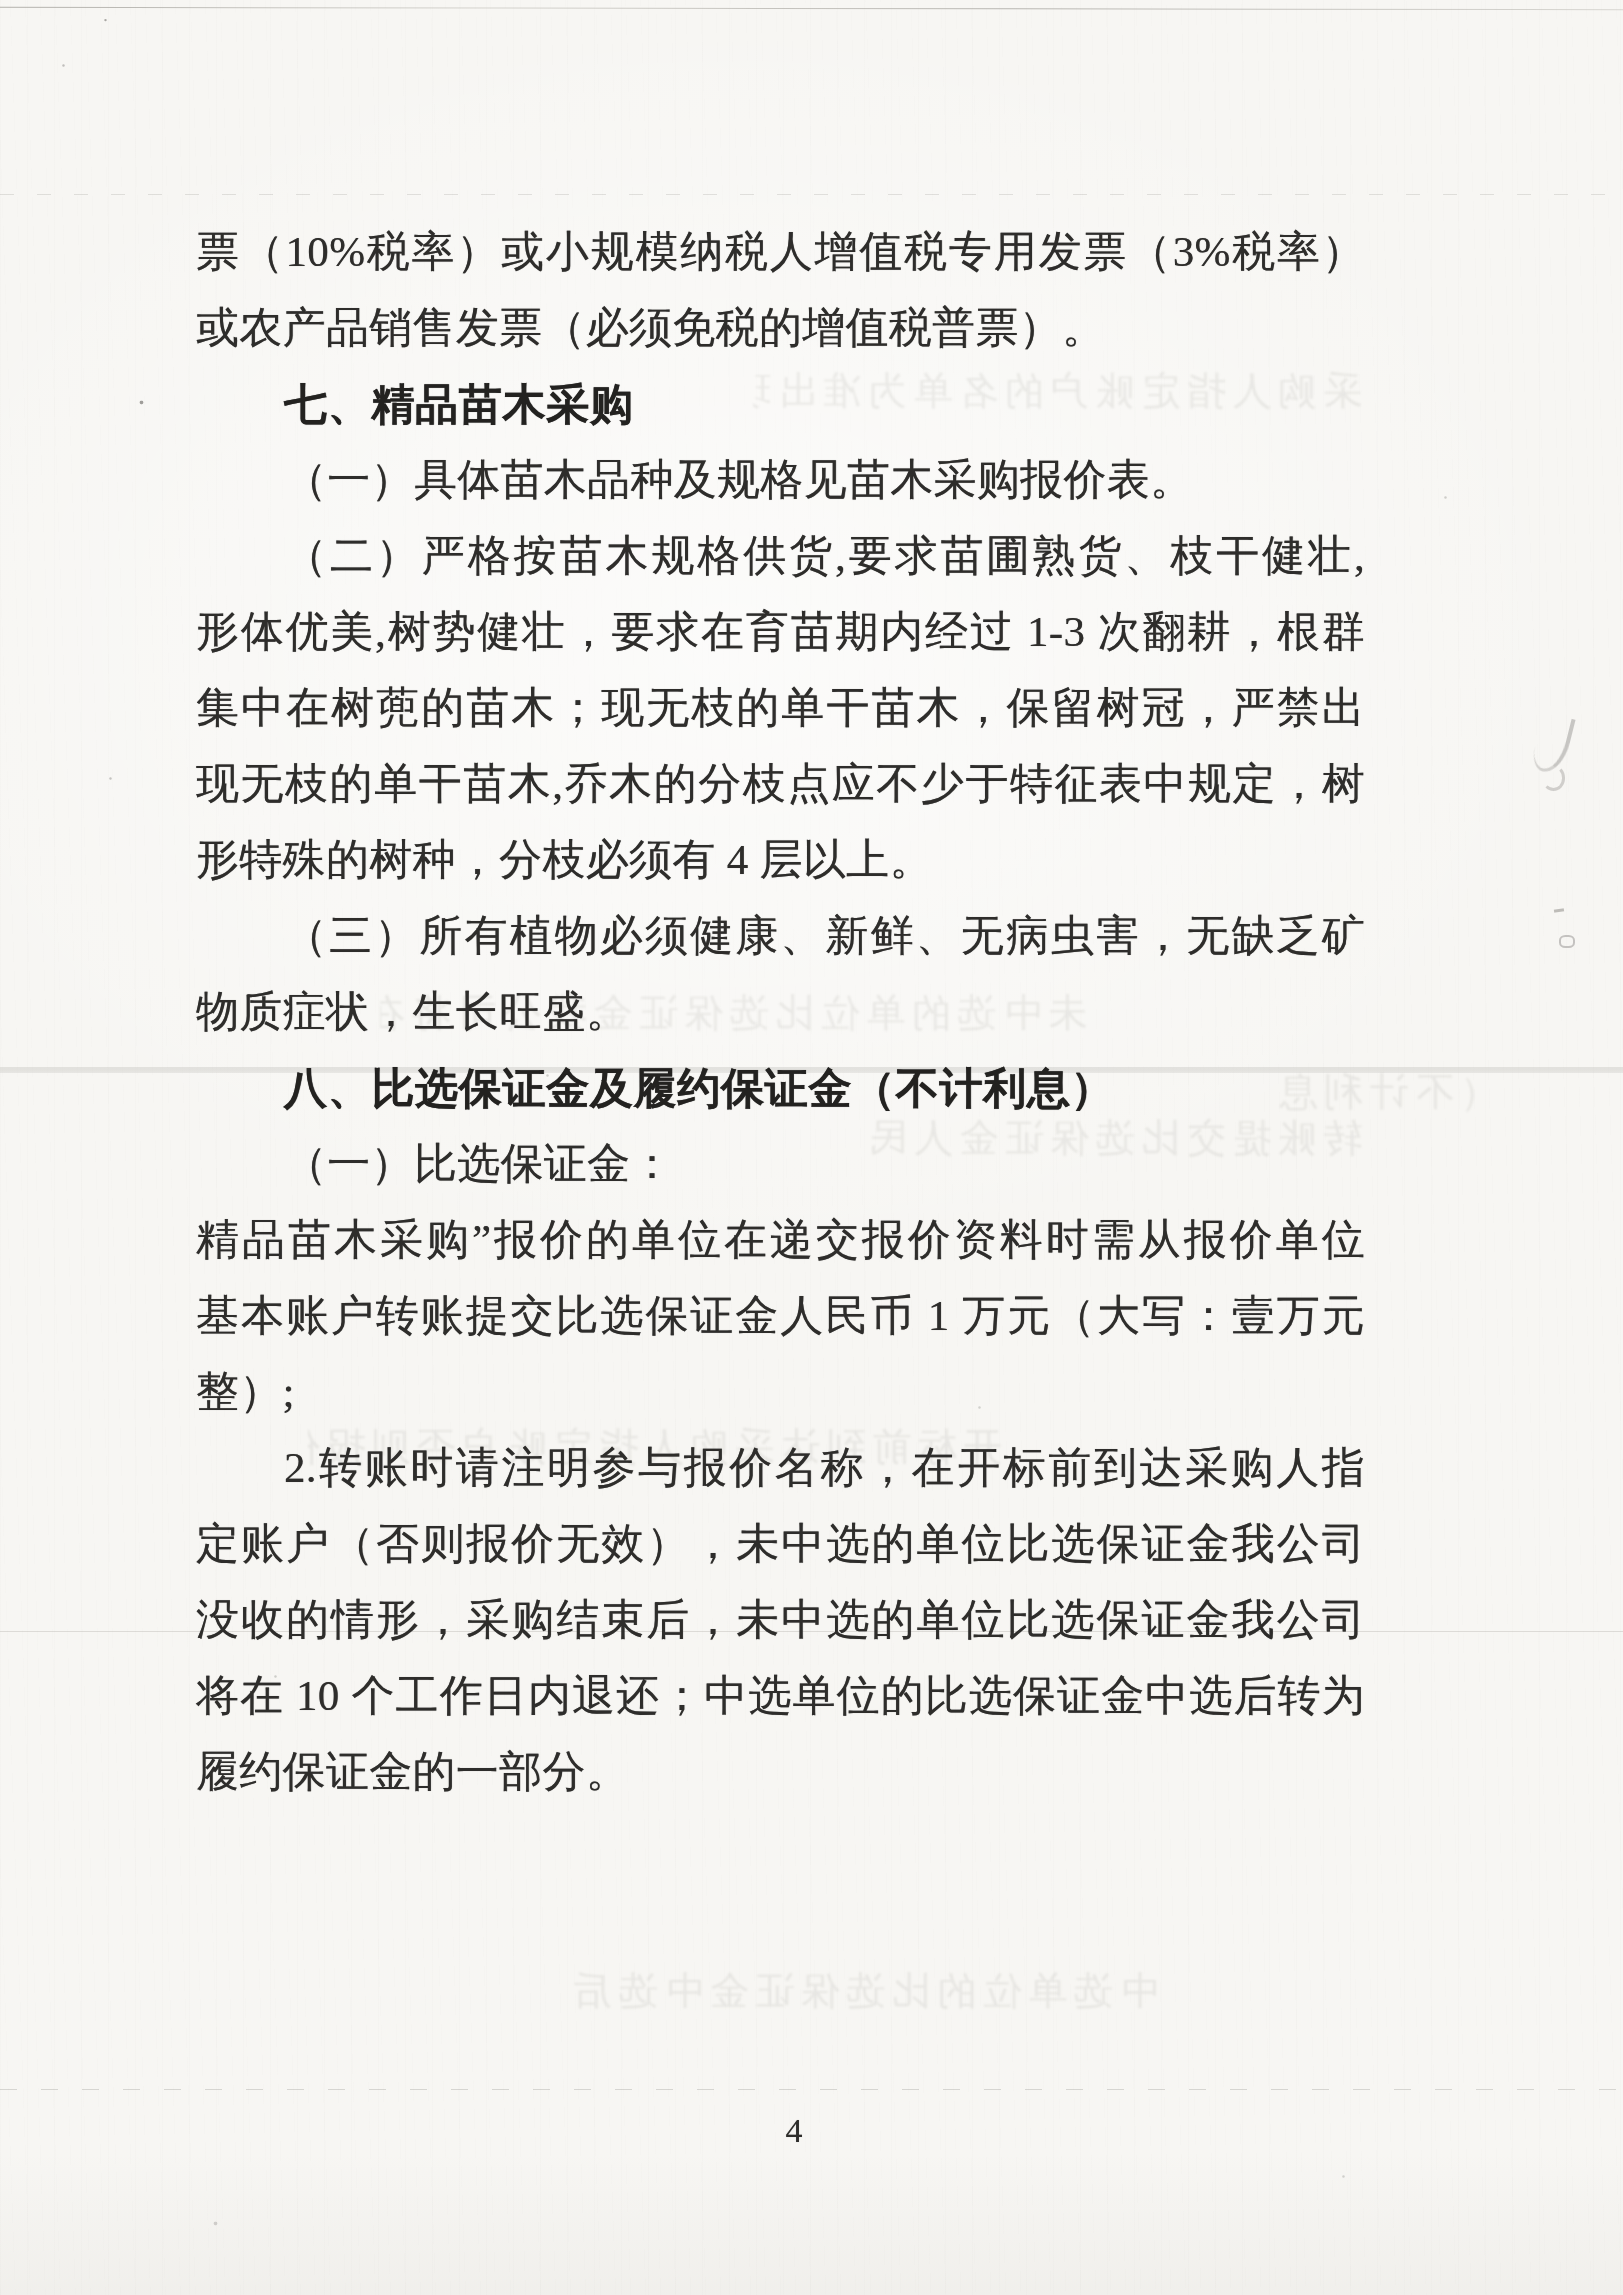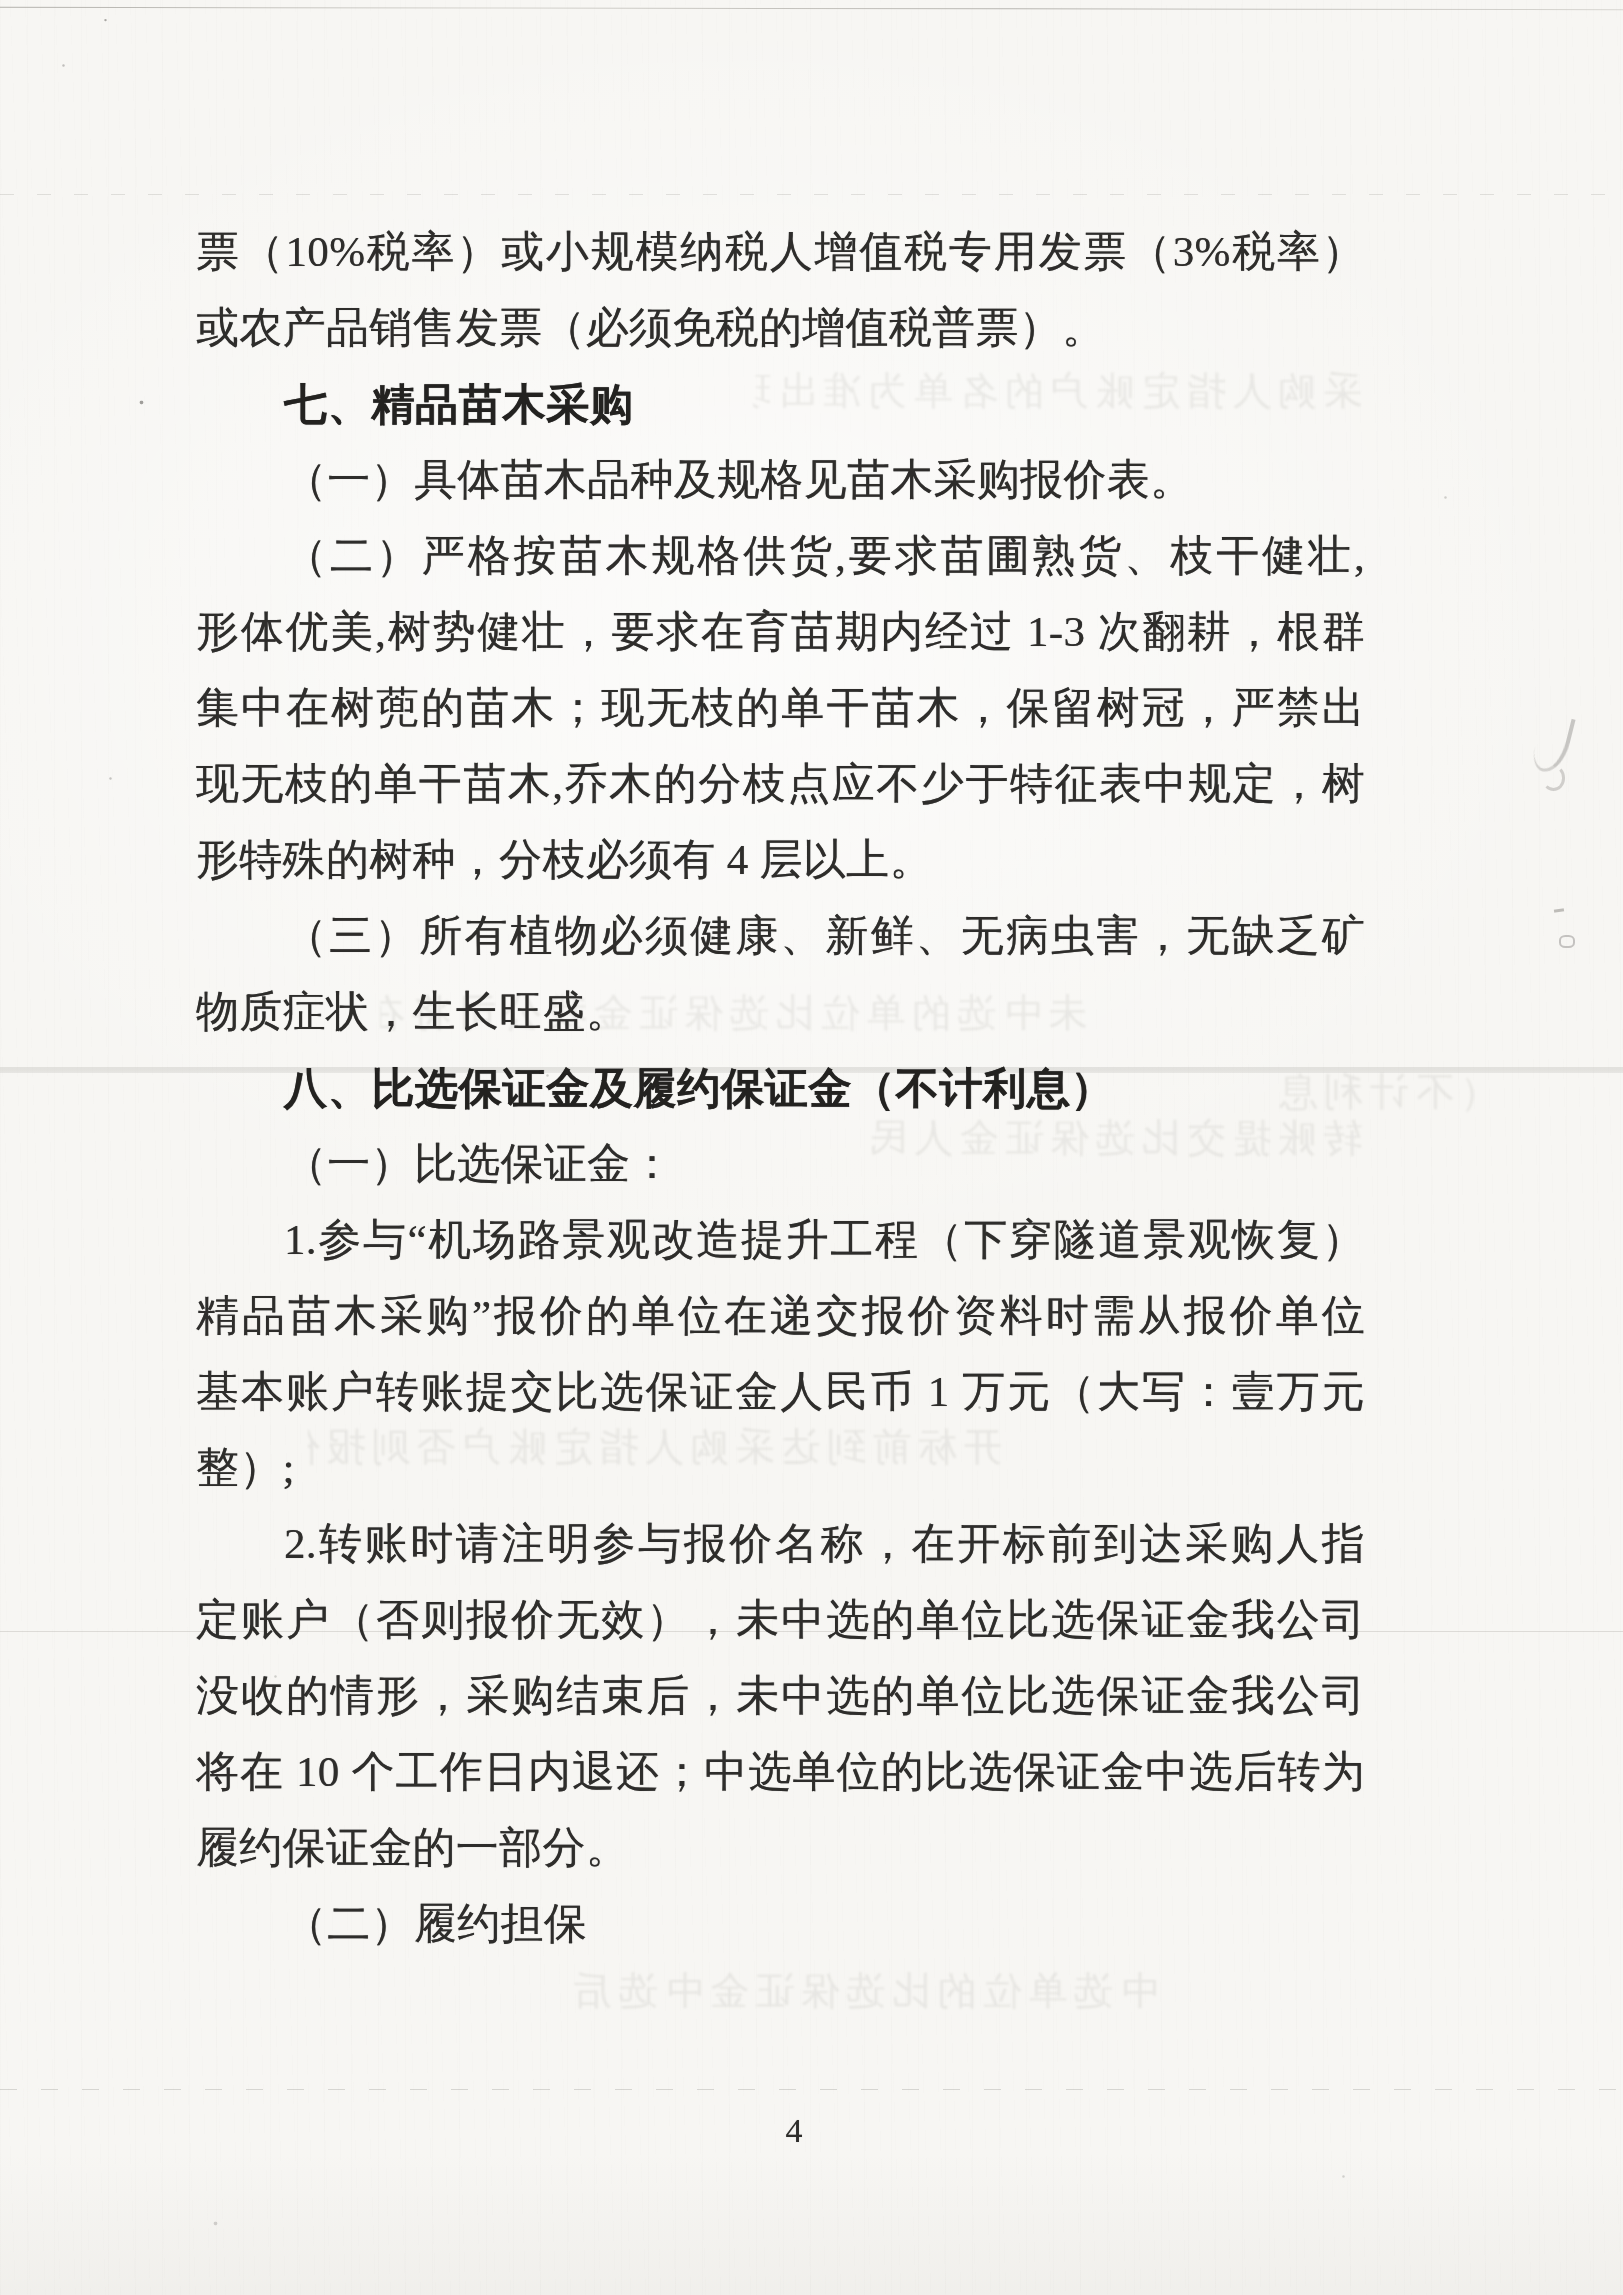--- a/index.html
+++ b/index.html
@@ -109,28 +109,26 @@
       <div class="line ind">（一）具体苗木品种及规格见苗木采购报价表。</div>
       <div class="line ind just">（二）严格按苗木规格供货,要求苗圃熟货、枝干健壮,</div>
       <div class="line just">形体优美,树势健壮，要求在育苗期内经过 1-3 次翻耕，根群</div>
       <div class="line just">集中在树蔸的苗木；现无枝的单干苗木，保留树冠，严禁出</div>
       <div class="line just">现无枝的单干苗木,乔木的分枝点应不少于特征表中规定，树</div>
       <div class="line">形特殊的树种，分枝必须有 4 层以上。</div>
       <div class="line ind just">（三）所有植物必须健康、新鲜、无病虫害，无缺乏矿</div>
       <div class="line">物质症状，生长旺盛。</div>
       <div class="line head ind">八、比选保证金及履约保证金（不计利息）</div>
       <div class="line ind">（一）比选保证金：</div>
-      <div class="line ind just">1.参与“机场路景观改造提升工程（下穿隧道景观恢复）</div>
       <div class="line just">精品苗木采购”报价的单位在递交报价资料时需从报价单位</div>
       <div class="line just">基本账户转账提交比选保证金人民币 1 万元（大写：壹万元</div>
       <div class="line">整）;</div>
       <div class="line ind just">2.转账时请注明参与报价名称，在开标前到达采购人指</div>
       <div class="line just">定账户（否则报价无效），未中选的单位比选保证金我公司</div>
       <div class="line just">没收的情形，采购结束后，未中选的单位比选保证金我公司</div>
       <div class="line just">将在 10 个工作日内退还；中选单位的比选保证金中选后转为</div>
       <div class="line">履约保证金的一部分。</div>
-      <div class="line ind">（二）履约担保</div>
     </div>
 
   <div class="pagenum">4</div>
 
 </div>
 
 
 </body></html>

